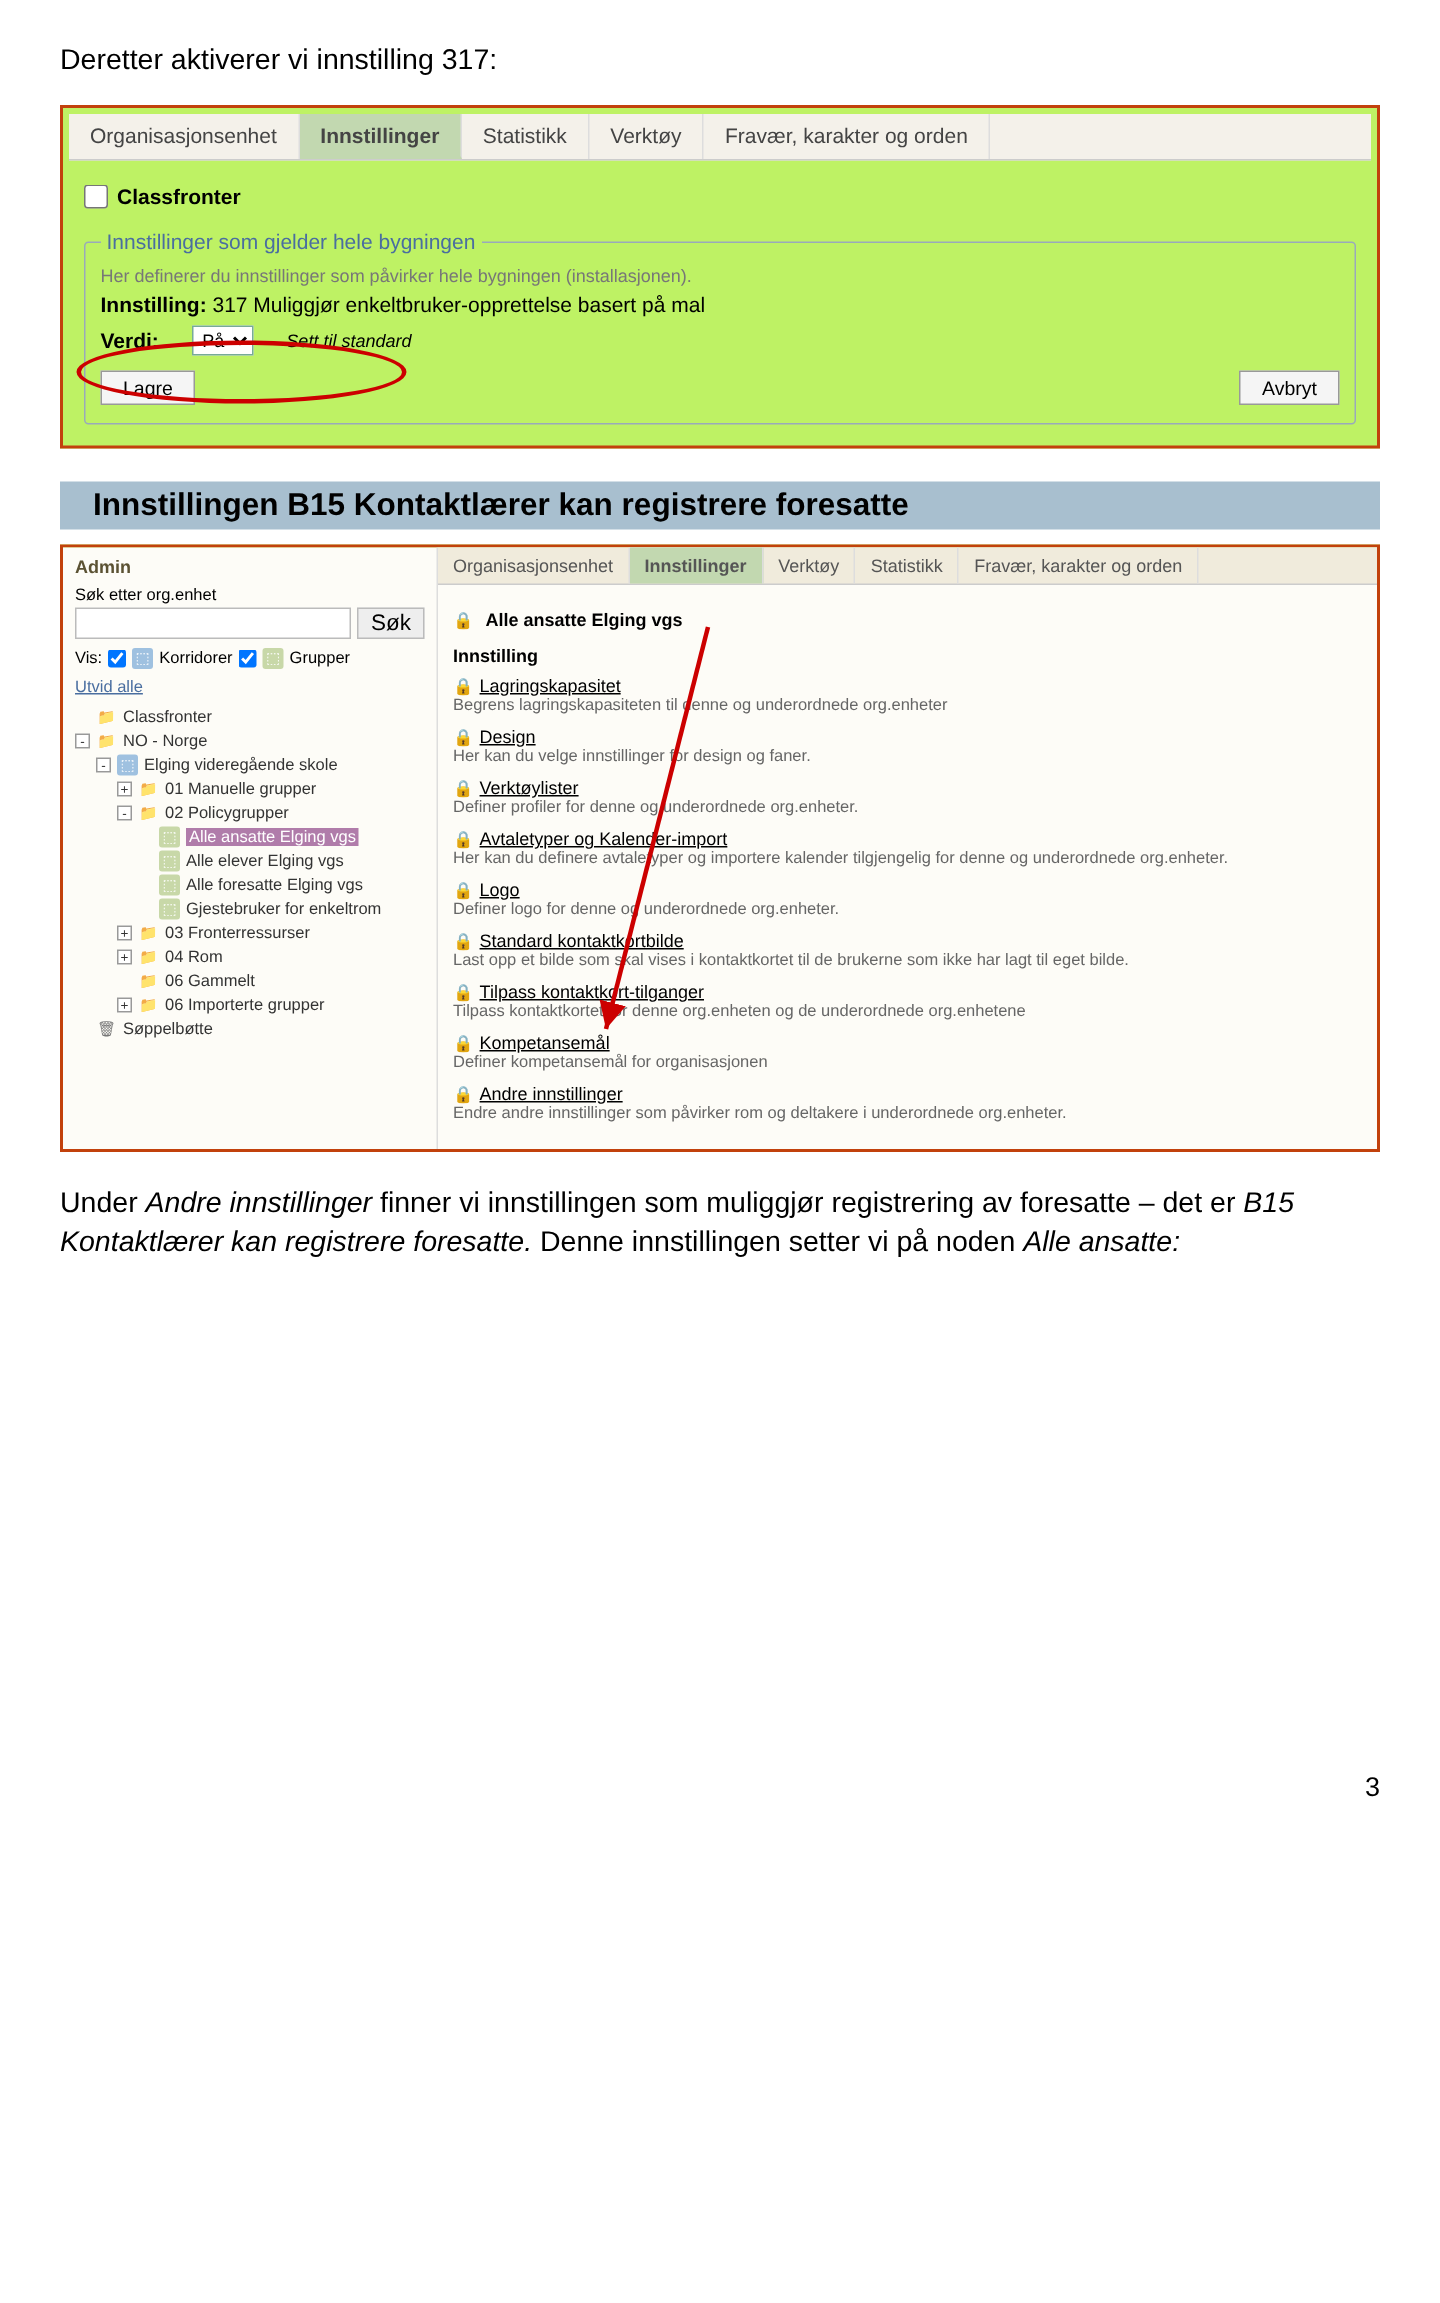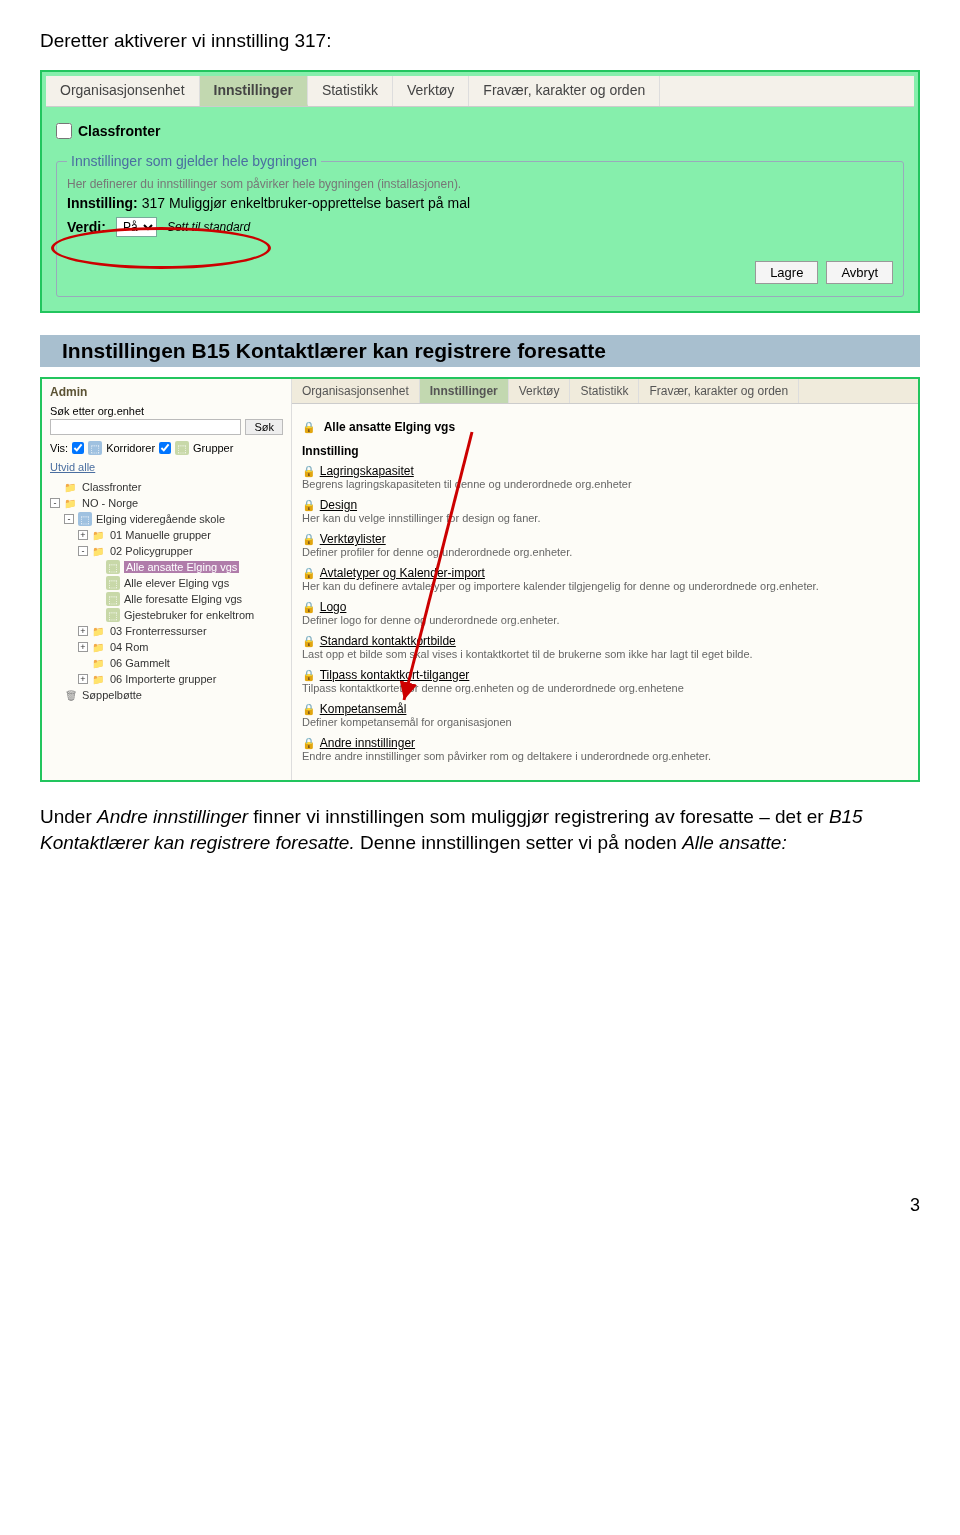--- a/index.html
+++ b/index.html
@@ -13,62 +13,62 @@
   }
   .intro { font-size: 19px; margin-bottom: 18px; }
   .heading {
     background: #a8bfcf;
     font-size: 21px;
     font-weight: bold;
     padding: 4px 22px;
     margin-bottom: 10px;
   }
   .frame {
-    border: 2px solid #22c55e;
-    background: #86efac;
+    border: 2px solid #c2410c;
+    background: #bef264;
     margin-bottom: 22px;
     padding: 0;
   }
 
   
   .ss1 { padding: 0; }
   .ss1-inner { padding: 4px; }
   .tabbar { display: flex; border-bottom: 1px solid #ccc; background: #f4f1ea; font-size: 14px; }
   .tabbar .tab { padding: 6px 14px; border-right: 1px solid #ddd; color: #444; cursor: pointer; }
   .tabbar .tab.active { background: #c2d8b0; font-weight: bold; border-bottom: 2px solid #c2d8b0; }
   .ss1-body { padding: 10px; }
   .chk-row { display: flex; align-items: center; gap: 6px; margin: 6px 0 14px 0; font-weight: bold; }
   .chk-row input { width: 16px; height: 16px; }
   .fieldset {
     border: 1px solid #9ab; border-radius: 3px; padding: 8px 10px 12px 10px; position: relative;
   }
   .fieldset legend { color: #4a6ea0; font-size: 14px; padding: 0 4px; }
   .fs-desc { color: #777; font-size: 12px; margin-bottom: 4px; }
   .fs-setting { font-size: 14px; margin-bottom: 6px; }
   .fs-setting b { font-weight: bold; }
-  .verdi-row { display: flex; align-items: center; gap: 10px; }
+  .verdi-row { display: flex; align-items: center; gap: 22px; }
   .verdi-label { font-weight: bold; }
   .verdi-select { border: 1px solid #7a9; background: #fff; padding: 1px 2px; font-size: 12px; }
   .circ {
     position: absolute; border: 3px solid #c00; border-radius: 50% / 50%;
     width: 220px; height: 42px; left: -6px; top: 58px; pointer-events: none;
   }
-  .btn-row { display: flex; gap: 8px; justify-content: flex-end; margin-top: 24px; }
+  .btn-row { display: flex; gap: 8px; justify-content: space-between; margin-top: 10px; }
   .btn { border: 1px solid #999; background: #f5f5f5; padding: 3px 14px; font-size: 13px; cursor: pointer; }
 
   
   .ss2 { padding: 0; font-size: 12px; }
   .ss2-wrap { display: flex; }
   .ss2-left { width: 250px; background: #fdfcf7; border-right: 1px solid #ddd; padding: 6px 8px; }
   .ss2-right { flex: 1; background: #fdfcf7; padding: 0; position: relative; }
   .admin-title { font-weight: bold; color: #5b5233; margin-bottom: 6px; }
   .srch-label { font-size: 11px; }
   .srch-row { display: flex; gap: 4px; margin: 2px 0 6px 0; }
   .srch-row input[type=text] { flex: 1; border: 1px solid #bbb; font-size: 11px; padding: 1px 3px; }
-  .srch-row .sbtn { border: 1px solid #bbb; background: #eee; font-size: 11px; padding: 1px 8px; cursor: pointer; }
+  .srch-row .sbtn { border: 1px solid #bbb; background: #eee; font-size: 15px; padding: 1px 8px; cursor: pointer; }
   .vis-row { display: flex; align-items: center; gap: 4px; font-size: 11px; }
   .vis-row input { width: 12px; height: 12px; }
   .ico { display: inline-flex; align-items: center; justify-content: center; width: 14px; height: 14px; font-size: 10px; }
   .ico-k { background: #9fc1e0; color: #fff; border-radius: 2px; }
   .ico-g { background: #c8d8a8; color: #fff; border-radius: 2px; }
   .ico-f { color: #d89c3c; }
   .ico-trash { color: #777; }
   .expand { color: #4a6ea0; text-decoration: underline; font-size: 11px; margin: 6px 0; display: inline-block; cursor: pointer; }
   .tree { font-size: 11px; color: #333; }
   .tree-item { display: flex; align-items: center; gap: 4px; padding: 1px 0; }

